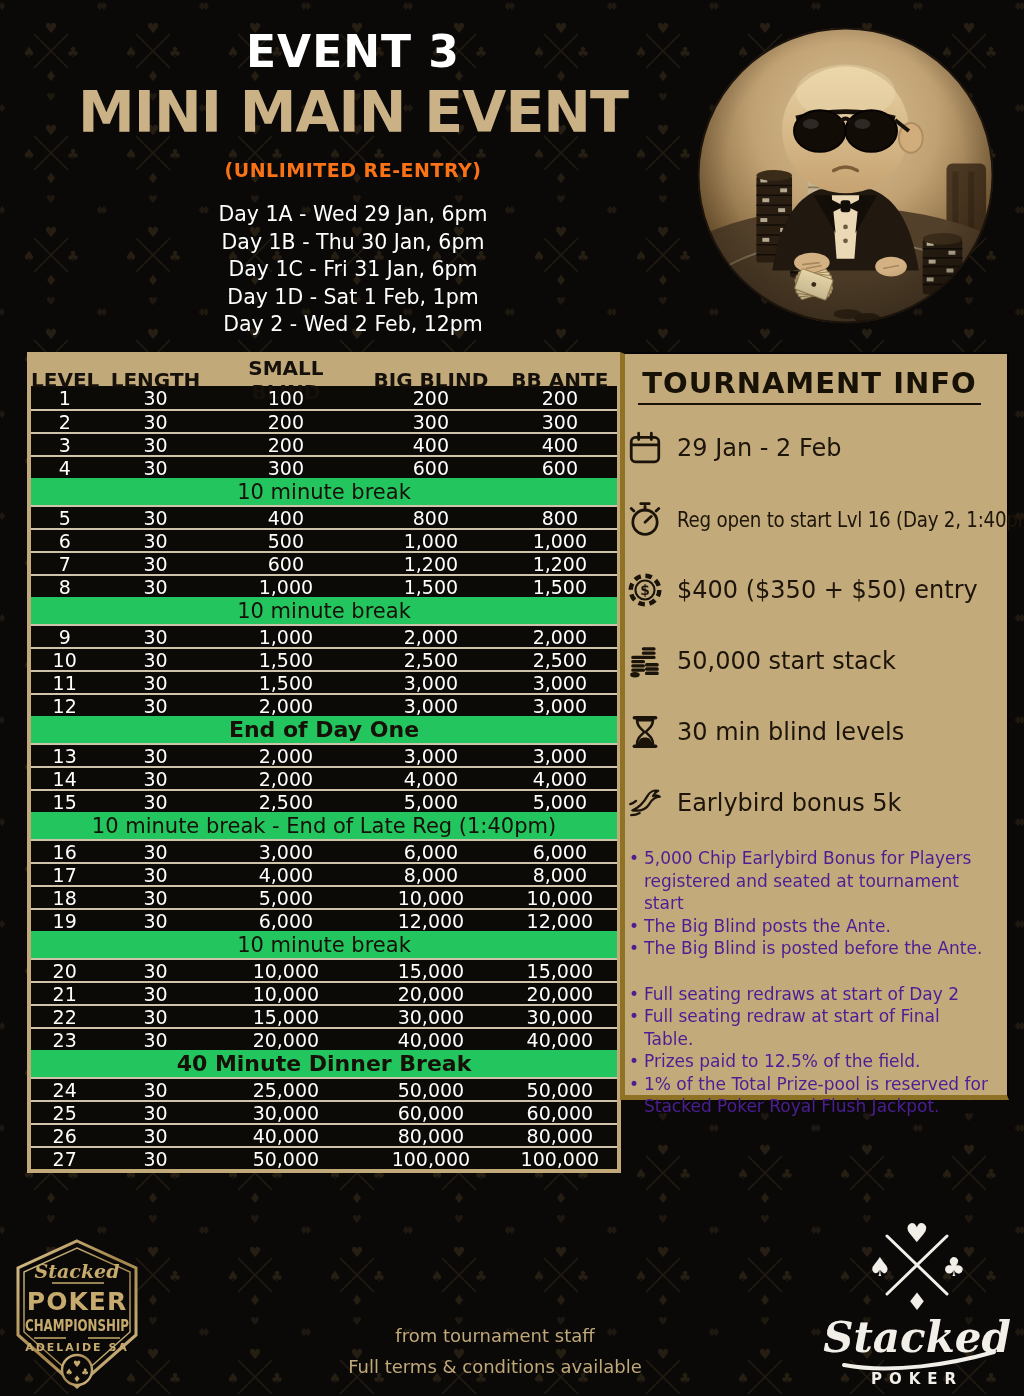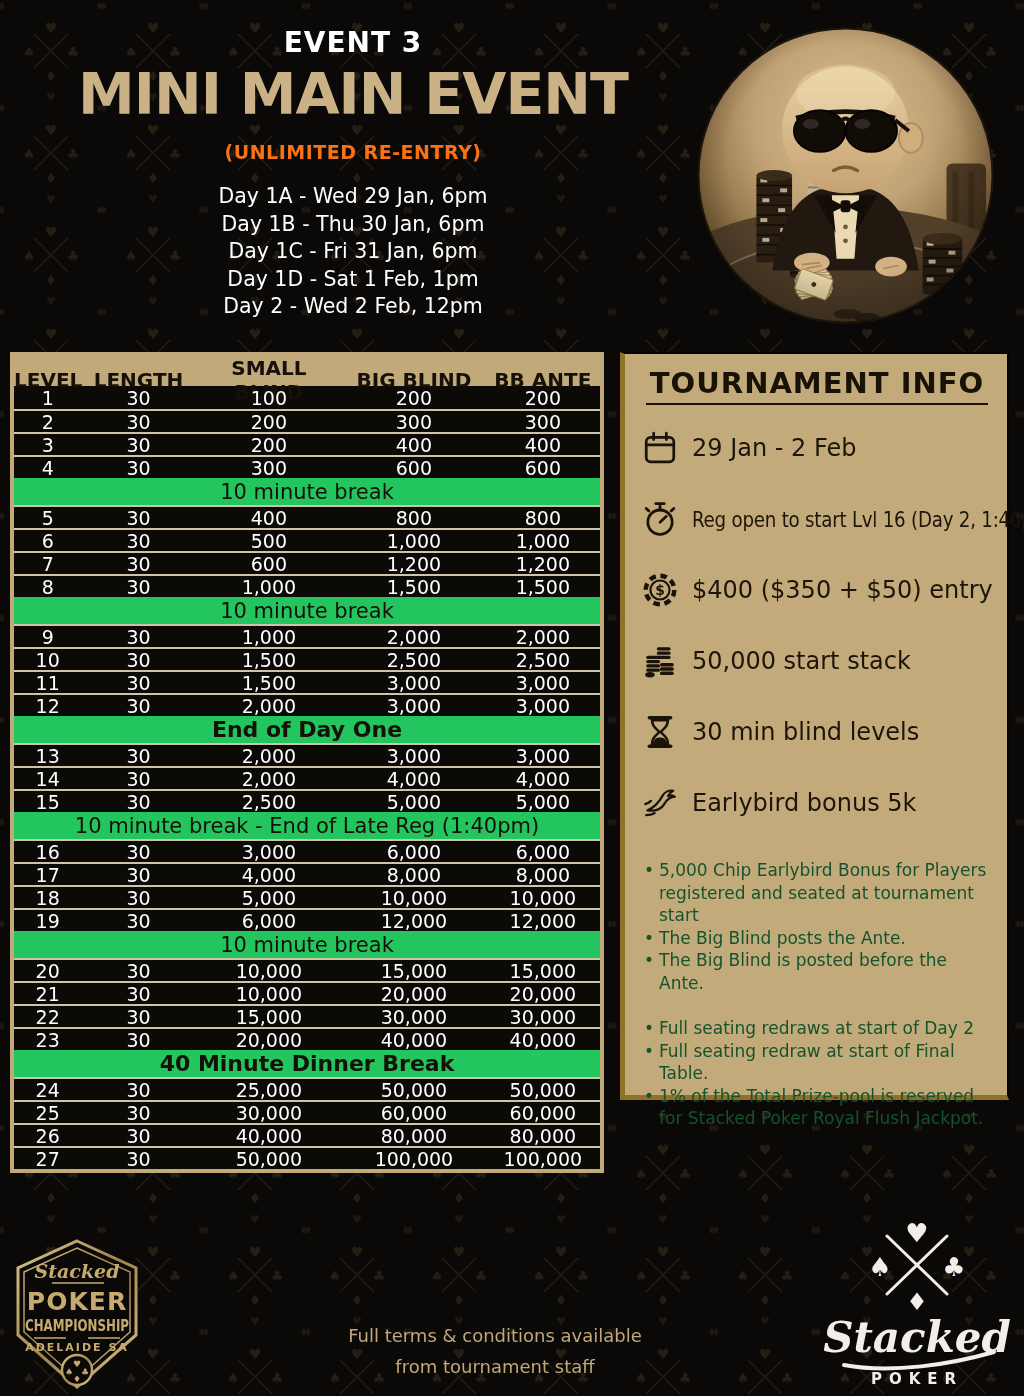--- a/index.html
+++ b/index.html
@@ -5,32 +5,32 @@
   * { margin:0; padding:0; box-sizing:border-box; }
   html,body { background:#000; }
   .page {
     position:relative; width:1024px; height:1396px; overflow:hidden;
     background:#0b0908; font-family:"DejaVu Sans", sans-serif;
   }
   .bg-pattern { position:absolute; left:0; top:0; width:1024px; height:1396px; }
 
   
   .header-block { position:absolute; left:28px; top:26px; width:650px; text-align:center; }
-  .event-label { font-size:28px; font-weight:bold; color:#ffffff; letter-spacing:1px; }
+  .event-label { font-size:44px; font-weight:bold; color:#ffffff; letter-spacing:1px; }
   .main-title  { font-size:57px; font-weight:bold; color:#cbb286; letter-spacing:-1px; margin-top:2px; white-space:nowrap; }
   .subtitle    { font-size:19px; font-weight:bold; color:#f97316; margin-top:14px; letter-spacing:.5px; }
   .days { margin-top:20px; }
   .days div { font-size:20.5px; font-weight:normal; color:#ffffff; line-height:27.5px; }
 
   
   .photo { position:absolute; left:697px; top:27px; width:297px; height:297px; }
 
   
   .blind-table {
-    position:absolute; left:10px; top:352px; width:594px;
+    position:absolute; left:27px; top:352px; width:594px;
     border:4px solid #c2a97a; background:#c2a97a;
     box-shadow: inset 0 0 0 1px #0b0908;
   }
   .thead, .trow {
     display:grid;
     grid-template-columns:11.5% 19.5% 25% 24.5% 19.5%;
     text-align:center; align-items:center;
   }
   .thead { background:#c2a97a; color:#15100a; font-weight:bold; font-size:20px; height:30px; }
   .trow  { background:#0c0a07; color:#ffffff; font-size:19px; height:23px; border-top:2px solid #cfc4a9; }
@@ -40,35 +40,35 @@
     display:flex; align-items:center; justify-content:center;
   }
   .brk.bold { font-weight:bold; font-size:22px; }
 
   
   .panel {
     position:absolute; left:620px; top:352px; width:389px; height:748px;
     background:#c3aa7b;
     border-top:2px solid #060402; border-right:2px solid #060402;
     border-left:5px solid #8f7226; border-bottom:5px solid #8f7226;
-    padding:12px 14px 0 16px;
+    padding:12px 14px 0 1px;
   }
   .panel-title-wrap { text-align:center; }
   .panel-title {
     display:inline-block; font-size:29px; font-weight:bold; color:#181106;
     letter-spacing:1px; border-bottom:2px solid #181106; padding:0 4px 3px;
   }
   .info-list { margin-top:24px; display:flex; flex-direction:column; gap:33px; }
   .info-item { display:flex; align-items:center; gap:13px; color:#1d150a; font-size:24px; }
   .info-item .icn { width:38px; height:38px; flex:0 0 38px; display:flex; align-items:center; justify-content:center; }
   .info-list .info-item:nth-child(2) .txt {
     font-size:21.5px; transform:scaleX(.85); transform-origin:left center;
     white-space:nowrap; letter-spacing:-.3px;
   }
-  .notes { margin-top:37px; color:#14532d; font-size:17px; line-height:22.5px; }
+  .notes { margin-top:25px; color:#4c1d95; font-size:17px; line-height:22.5px; }
   .notes ul { list-style:none; }
   .notes li { position:relative; padding-left:18px; }
   .notes li::before { content:"•"; position:absolute; left:3px; }
   .notes .grp2 { margin-top:23px; }
 
   
   .badge { position:absolute; left:6px; top:1238px; }
   .footer-text { position:absolute; left:195px; top:1320px; width:600px; text-align:center;
                  color:#c0a878; font-size:18px; line-height:31px; }
   .brand-logo { position:absolute; left:822px; top:1218px; }
@@ -548,20 +548,21 @@
       </div>
     <div class="notes">
       <ul class="grp1">
           <li>5,000 Chip Earlybird Bonus for Players registered and seated at tournament start</li>
           <li>The Big Blind posts the Ante.</li>
           <li>The Big Blind is posted before the Ante.</li>
         </ul>
       <ul class="grp2">
           <li>Full seating redraws at start of Day 2</li>
           <li>Full seating redraw at start of Final Table.</li>
+          <li>Prizes paid to 12.5% of the field.</li>
           <li>1% of the Total Prize-pool is reserved for Stacked Poker Royal Flush Jackpot.</li>
         </ul>
     </div>
   </aside>
 
   <div class="badge">
     <svg width="142" height="152" viewBox="0 0 142 152">
       <defs>
         <linearGradient id="goldG" x1="0" y1="0" x2="1" y2="1">
           <stop offset="0" stop-color="#d8c18c"></stop>
@@ -581,22 +582,22 @@
       <g fill="#c7ab6e" font-family="DejaVu Sans, sans-serif" font-size="9" text-anchor="middle">
         <text x="71" y="129">♥</text>
           <text x="63" y="137">♠</text>
         <text x="79" y="137">♣</text>
           <text x="71" y="144">♦</text>
       </g>
     </svg>
   </div>
 
   <div class="footer-text">
+    <div>from tournament staff</div>
     <div>Full terms &amp; conditions available</div>
-    <div>from tournament staff</div>
   </div>
 
   <div class="brand-logo">
     <svg width="190" height="172" viewBox="0 0 190 172">
       <g stroke="#f2efe9" stroke-width="3" stroke-linecap="round">
         <path d="M65 18 L125 76"></path>
           <path d="M125 18 L65 76"></path>
       </g>
       <g fill="#f2efe9" font-family="DejaVu Sans, sans-serif" text-anchor="middle">
         <text x="95" y="24" font-size="26">♥</text>

